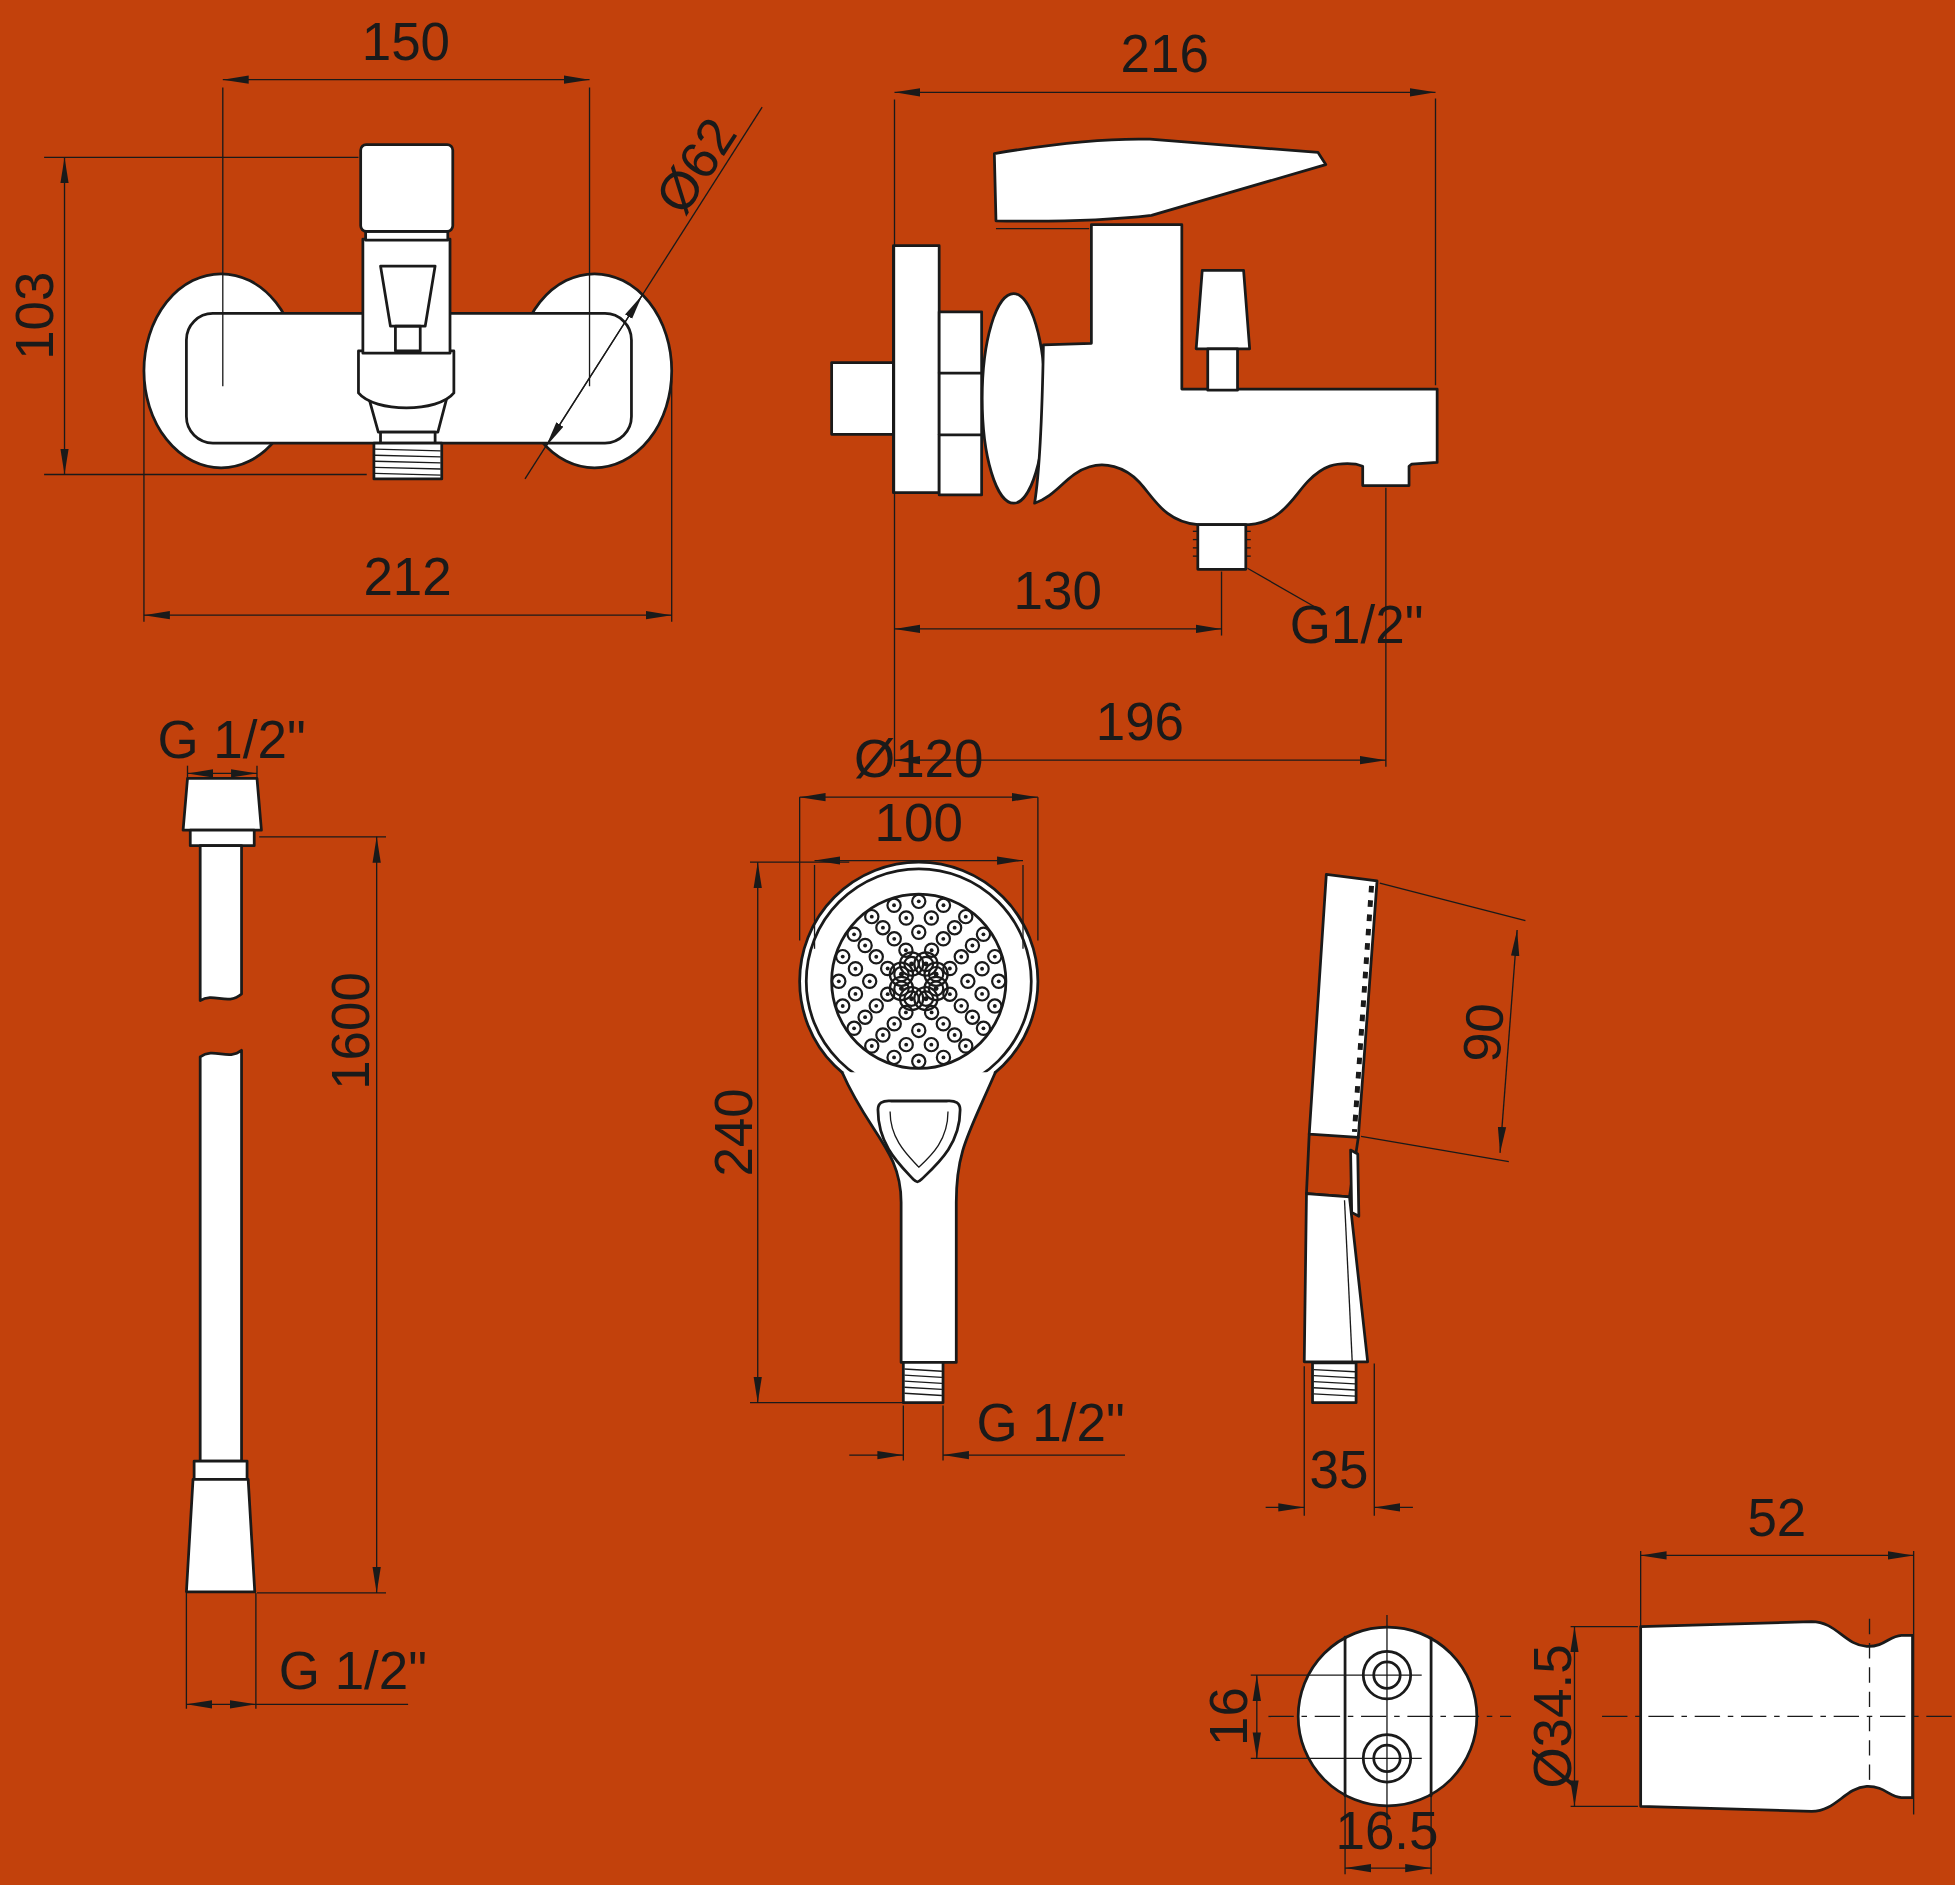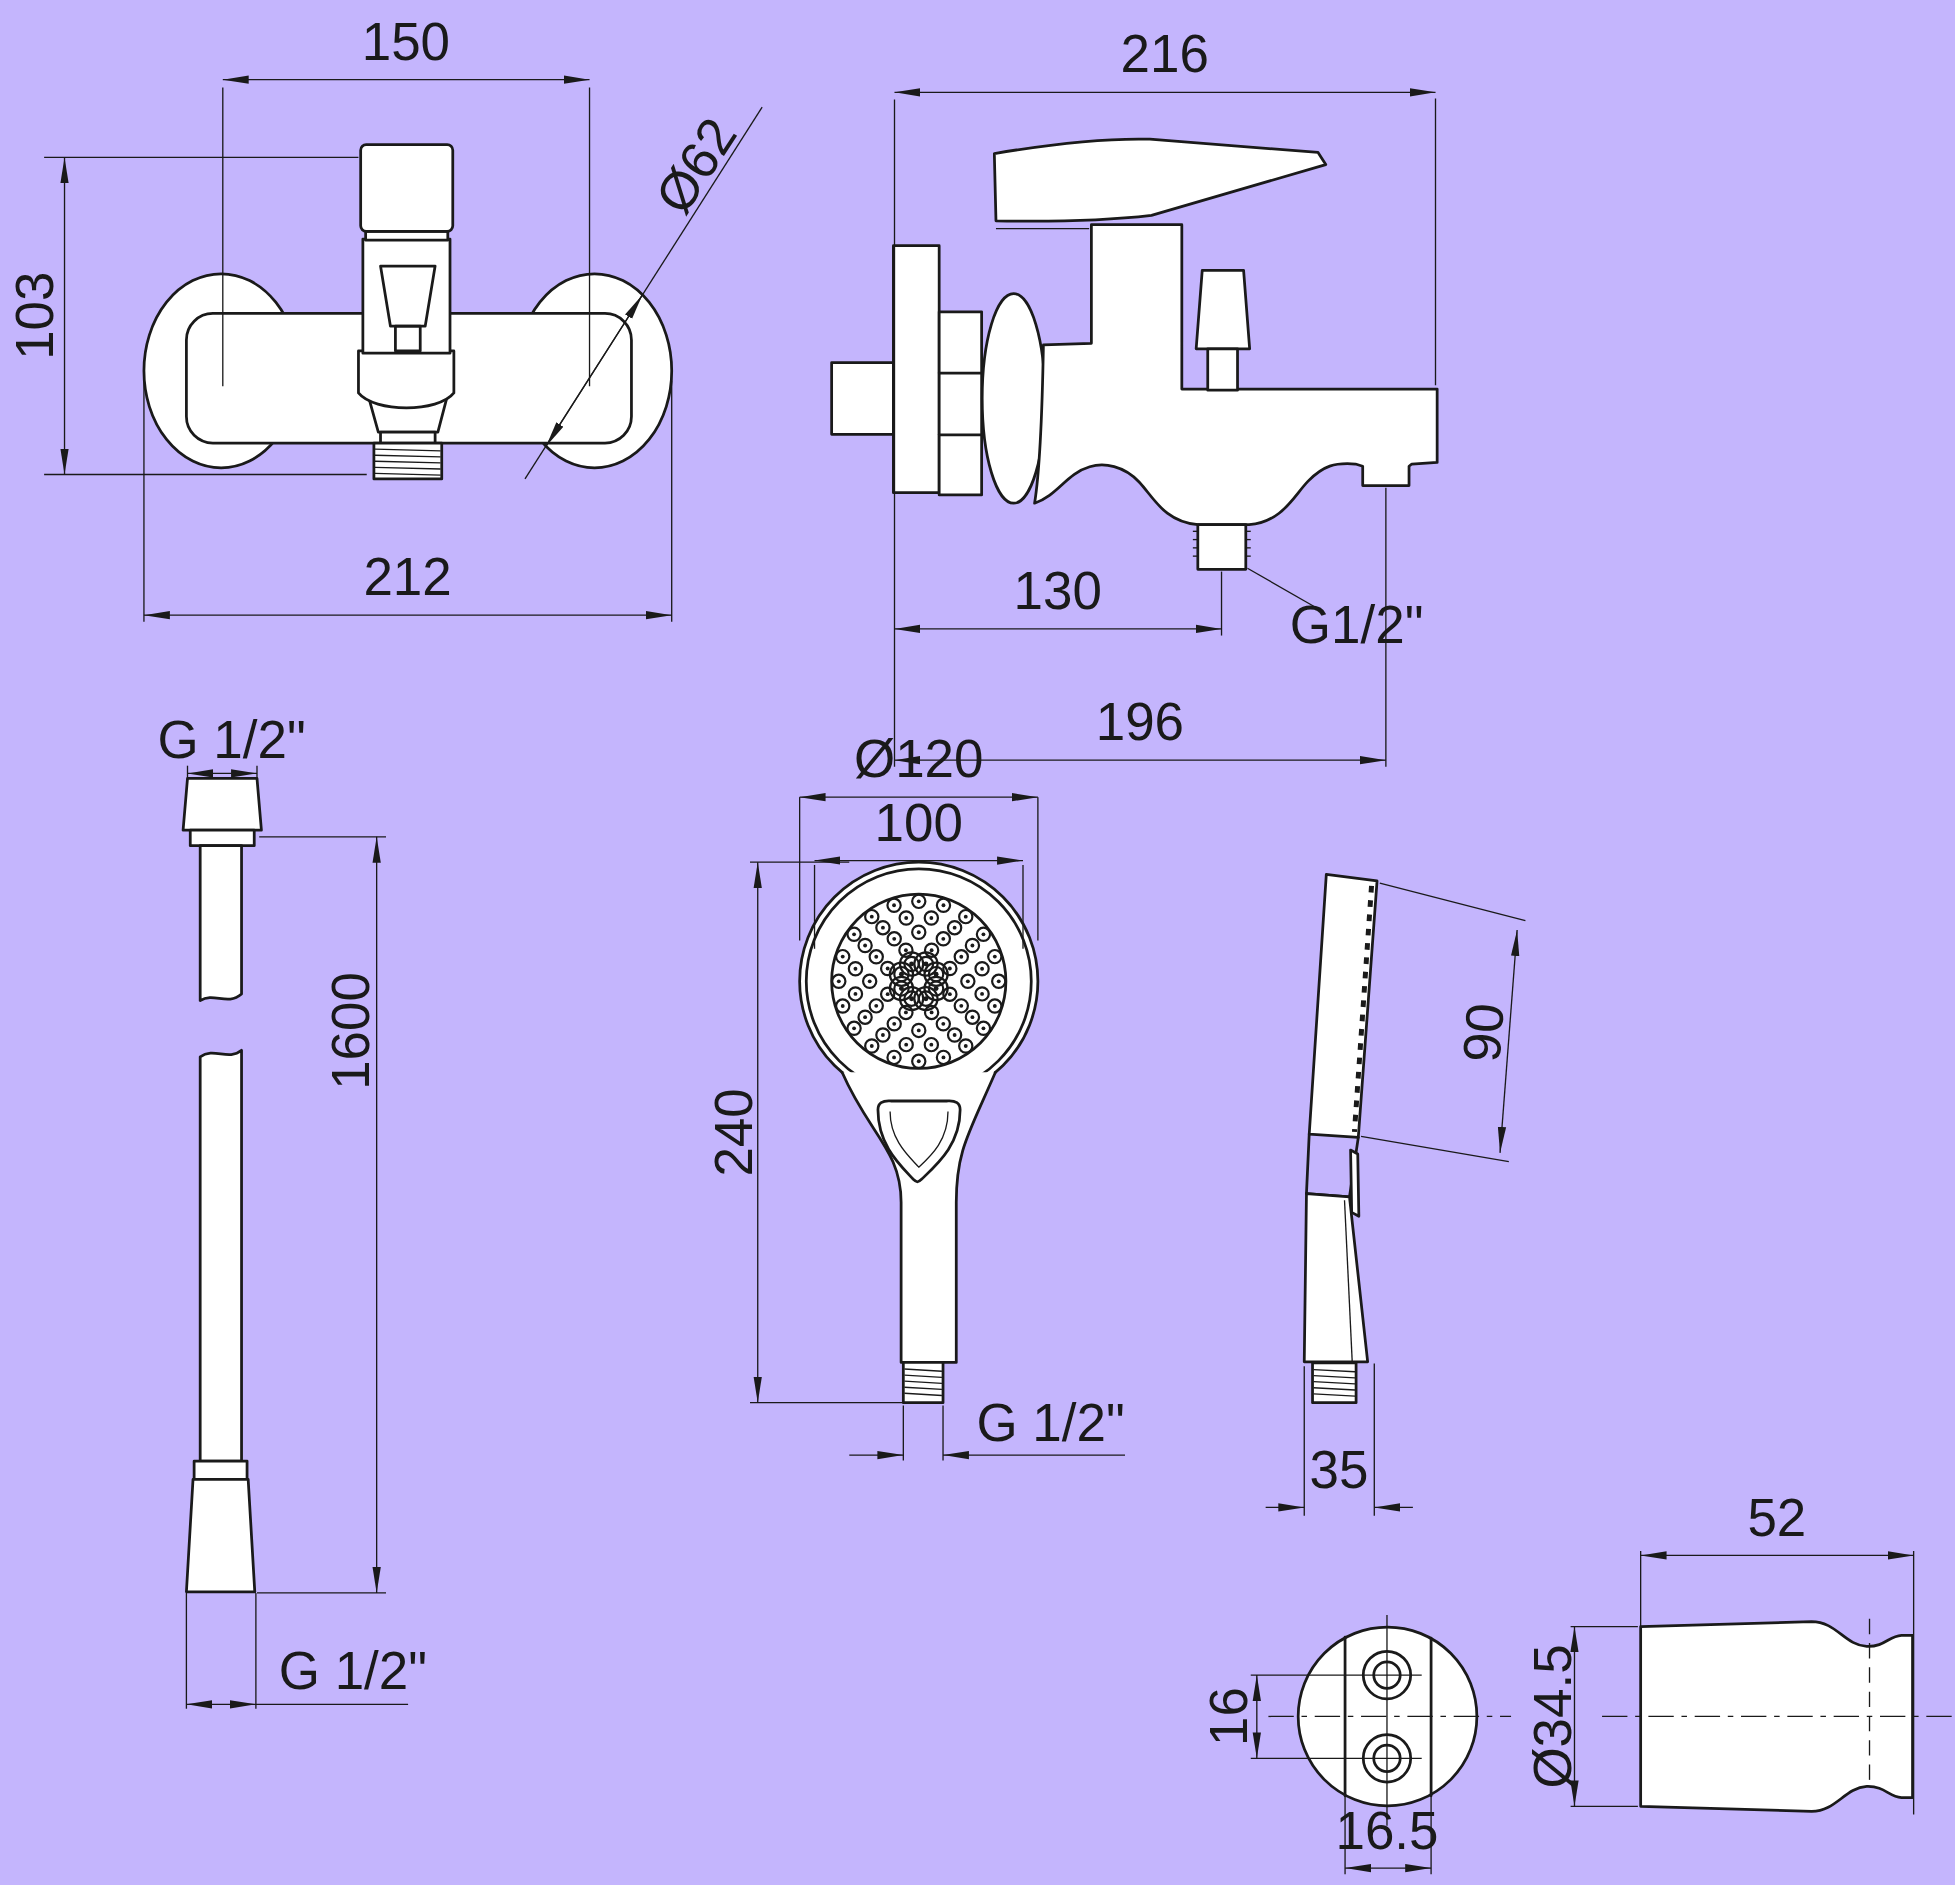--- a/index.html
+++ b/index.html
@@ -1,17 +1,17 @@
 <!DOCTYPE html>
 <html style="font-size:8.8px"><head>
 <meta charset="utf-8">
 <style>
   :root{ --ln:#1a1a1a; }
   html,body{ margin:0; padding:0; background:#ffffff; }
-  .stage{ width:1955px; height:1886px; position:relative; background:#c4b5fd; }
+  .stage{ width:1955px; height:1886px; position:relative; background:#c2410c; }
   svg{ display:block; }
   text{ font-family:"Liberation Sans","DejaVu Sans",sans-serif; font-size:96px; fill:var(--ln); }
   .mid{ text-anchor:middle; }
   .o { fill:none; stroke:var(--ln); stroke-width:5; stroke-linejoin:round; stroke-linecap:round; }
   .of{ fill:#ffffff; stroke:var(--ln); stroke-width:5; stroke-linejoin:round; }
   .t { fill:none; stroke:var(--ln); stroke-width:2.4; }
   .dim{ fill:none; stroke:var(--ln); stroke-width:2.4; marker-start:url(#arr); marker-end:url(#arr); }
   .ae{ fill:none; stroke:var(--ln); stroke-width:2.4; marker-end:url(#arr); }
   .as{ fill:none; stroke:var(--ln); stroke-width:2.4; marker-start:url(#arr); }
   .cl{ fill:none; stroke:var(--ln); stroke-width:2.4; stroke-dasharray:46 14 10 14; }

